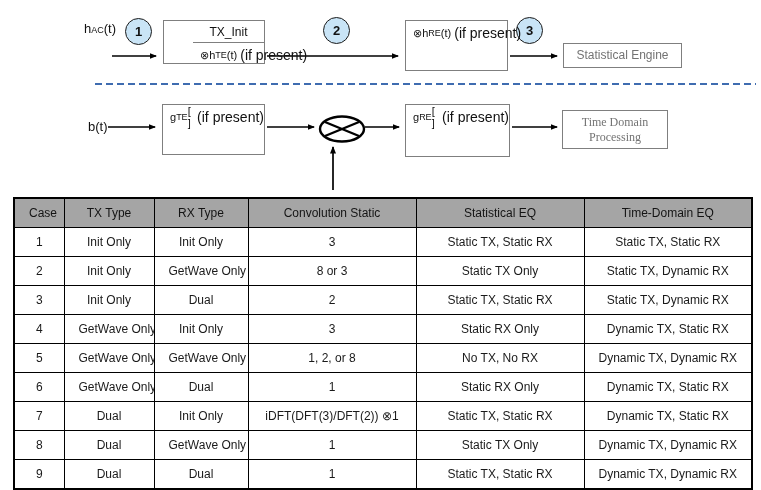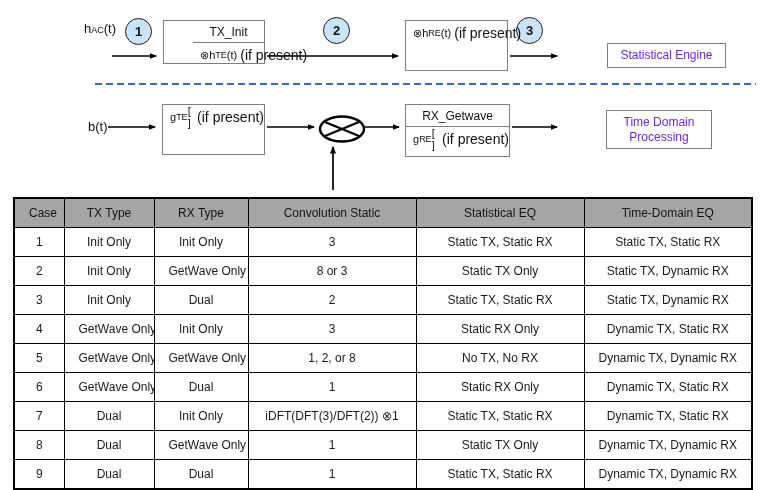--- a/index.html
+++ b/index.html
@@ -28,21 +28,21 @@
     height:21px;border-bottom:1.5px solid #7f7f7f;
     display:flex;align-items:center;justify-content:center;font-size:12px;color:#111;
   }
   .fbox .formula{
     display:flex;align-items:center;padding-left:7px;font-size:11px;color:#111;height:24px;
   }
   
   .sbox{
     position:absolute;border:1.5px solid #7f7f7f;background:#fff;box-sizing:border-box;
     display:flex;flex-direction:column;align-items:center;justify-content:center;
-    font-size:12px;color:#6d28d9;text-align:center;line-height:1.25;margin-left:44px;
+    font-size:12px;color:#737373;text-align:center;line-height:1.25;
   }
 
   
   .case-table{
     position:absolute;left:13px;top:197px;width:738px;
     border-collapse:collapse;table-layout:fixed;border:2px solid #000;
   }
   .case-table th,.case-table td{
     border:1.5px solid #000;height:28px;padding:0 14px;
     font-size:12px;text-align:center;vertical-align:middle;
@@ -118,30 +118,29 @@
   <div class="fbox" style="left:162px;top:104px;width:103px;height:51px;">
     <div class="formula">
         <span>g</span>
         <span class="sub">TE</span>
         <span>[ ]</span>
         <span class="note">(if present)</span>
       </div>
   </div>
 
   <div class="fbox" style="left:405px;top:104px;width:105px;height:53px;">
-    <div class="title">RX_Getwave</div>
     <div class="formula">
         <span>g</span>
         <span class="sub">RE</span>
         <span>[ ]</span>
         <span class="note">(if present)</span>
       </div>
   </div>
 
-  <div class="sbox" style="left:562px;top:110px;width:106px;height:39px;">
+  <div class="sbox" style="left:562px;top:110px;width:106px;height:39px;font-family:Liberation Serif, serif;">
     <span>Time Domain</span>
     <span>Processing</span>
   </div>
 
   <table class="case-table">
     <colgroup>
       <col style="width:50px">
         <col style="width:90px">
         <col style="width:94px">
       <col style="width:168px">

